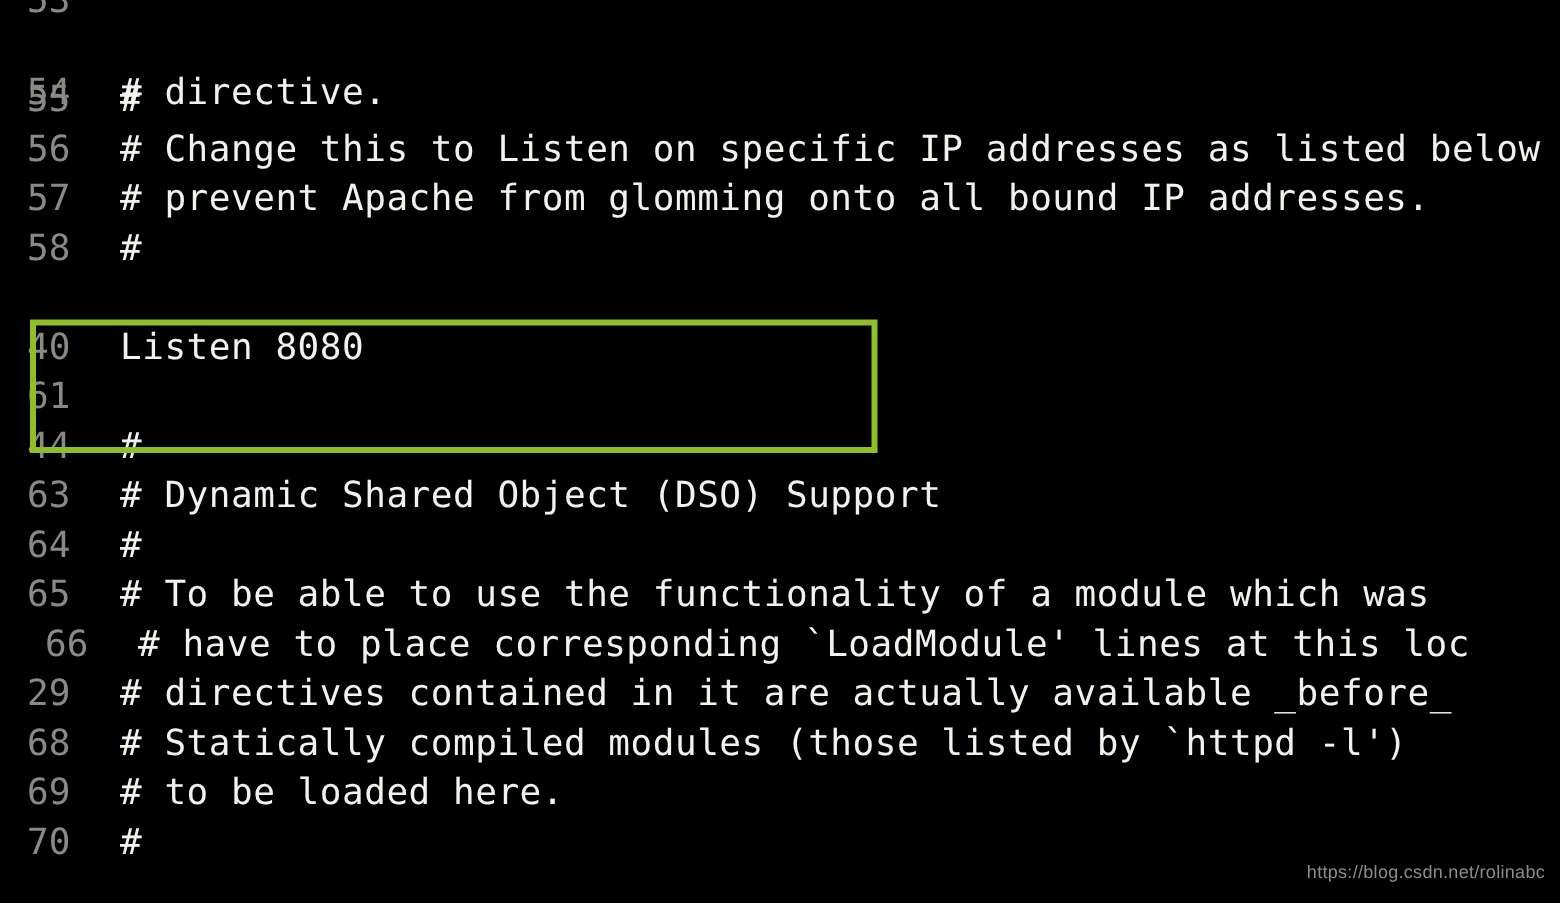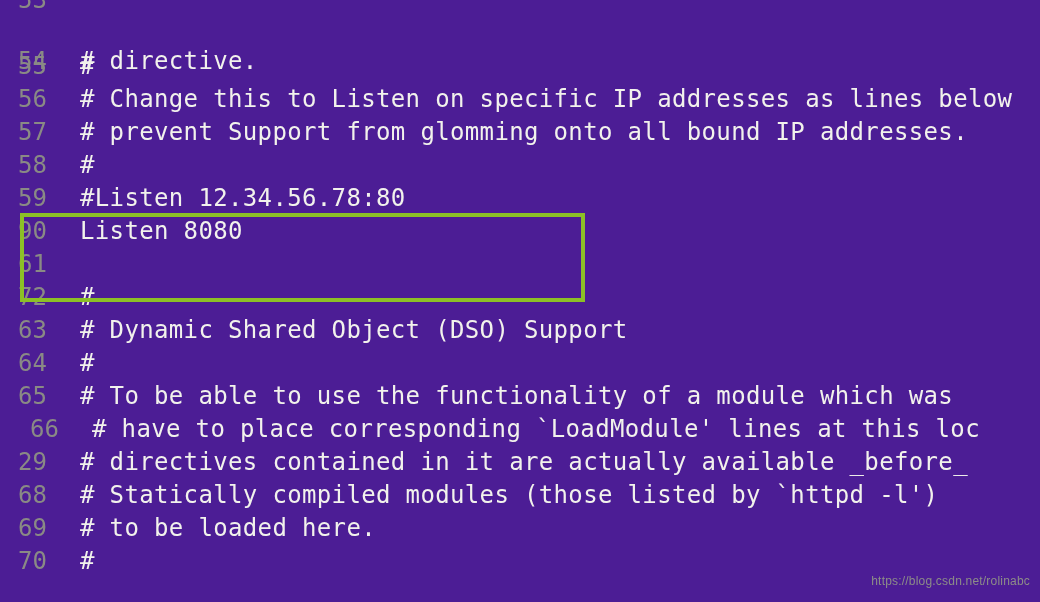--- a/index.html
+++ b/index.html
@@ -5,21 +5,21 @@
 <style>
   html, body {
     margin: 0;
     padding: 0;
     background: #2b2b26;
   }
   #screen {
     position: relative;
     width: 1040px;
     height: 602px;
-    background: #4c1d95;
+    background: #000000;
     overflow: hidden;
     font-family: "DejaVu Sans Mono", "Liberation Mono", monospace;
   }
 
   
   #code-area {
     position: absolute;
     left: 0;
     top: 0;
     width: 1040px;
@@ -82,27 +82,26 @@
 </style>
 </head>
 <body>
 
 <div id="screen">
 
   <div id="code-area">
       <div class="code-line" style="top: -16px;"><span class="ln">53</span></div>
       <div class="code-line" style="top: 17px; margin-top: 28px;"><span class="ln">54</span><span class="src"># directive.</span></div>
       <div class="code-line" style="top: 50px;"><span class="ln">55</span><span class="src">#</span></div>
-      <div class="code-line" style="top: 83px; padding-left: 36px;"><span class="ln">56</span><span class="src"># Change this to Listen on specific IP addresses as lines below</span></div>
-      <div class="code-line" style="top: 116px;"><span class="ln">57</span><span class="src"># prevent Support from glomming onto all bound IP addresses.</span></div>
+      <div class="code-line" style="top: 83px; padding-left: 36px;"><span class="ln">56</span><span class="src"># Change this to Listen on specific IP addresses as listed below</span></div>
+      <div class="code-line" style="top: 116px;"><span class="ln">57</span><span class="src"># prevent Apache from glomming onto all bound IP addresses.</span></div>
       <div class="code-line" style="top: 149px;"><span class="ln">58</span><span class="src">#</span></div>
-      <div class="code-line" style="top: 182px;"><span class="ln">59</span><span class="src">#Listen 12.34.56.78:80</span></div>
-      <div class="code-line" style="top: 215px;"><span class="ln">90</span><span class="src">Listen 8080</span></div>
+      <div class="code-line" style="top: 215px;"><span class="ln">40</span><span class="src">Listen 8080</span></div>
       <div class="code-line" style="top: 248px;"><span class="ln">61</span><span class="src"></span></div>
-      <div class="code-line" style="top: 281px;"><span class="ln">72</span><span class="src">#</span></div>
+      <div class="code-line" style="top: 281px;"><span class="ln">44</span><span class="src">#</span></div>
       <div class="code-line" style="top: 314px;"><span class="ln">63</span><span class="src"># Dynamic Shared Object (DSO) Support</span></div>
       <div class="code-line" style="top: 347px;"><span class="ln">64</span><span class="src">#</span></div>
       <div class="code-line" style="top: 380px;"><span class="ln">65</span><span class="src"># To be able to use the functionality of a module which was</span></div>
       <div class="code-line" style="top: 413px; margin-left: 12px;"><span class="ln">66</span><span class="src"># have to place corresponding `LoadModule' lines at this loc</span></div>
       <div class="code-line" style="top: 446px;"><span class="ln">29</span><span class="src"># directives contained in it are actually available _before_</span></div>
       <div class="code-line" style="top: 479px;"><span class="ln">68</span><span class="src"># Statically compiled modules (those listed by `httpd -l')</span></div>
       <div class="code-line" style="top: 512px;"><span class="ln">69</span><span class="src"># to be loaded here.</span></div>
       <div class="code-line" style="top: 545px; padding-left: 16px;"><span class="ln">70</span><span class="src">#</span></div>
     </div>
 

